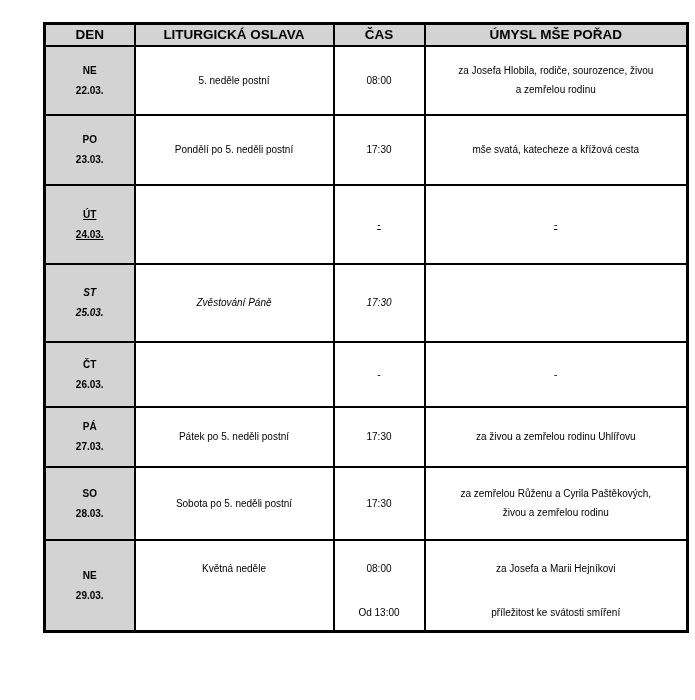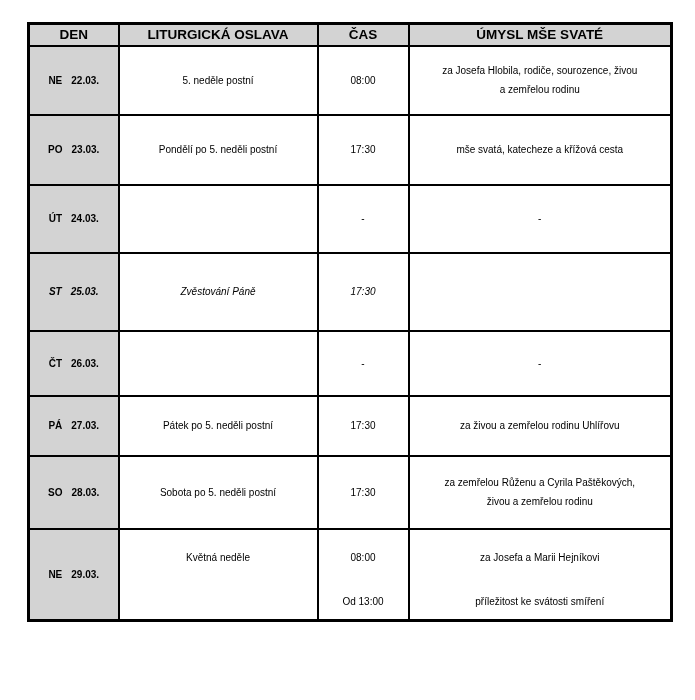--- a/index.html
+++ b/index.html
@@ -14,21 +14,21 @@
   
   .titles { text-align: center; padding-top: 13px; }
   .t1 { font-size: 15px; font-weight: 700; line-height: 20px; letter-spacing: 0.2px; }
   .t2 { font-size: 16px; font-weight: 700; line-height: 21px; letter-spacing: 0.2px; }
   .t3 { font-size: 14px; font-weight: 400; line-height: 20px; }
 
   
   table.schedule {
     border-collapse: collapse;
     table-layout: fixed;
-    margin: 22px 0 0 27px;
+    margin: 22px 0 0 43px;
     width: 643px;
     border: 3px solid #000000;
   }
   .schedule th, .schedule td {
     border: 2px solid #000000;
     text-align: center;
     vertical-align: middle;
     font-size: 10px;
     overflow: hidden;
   }
@@ -37,30 +37,30 @@
     background: #d3d3d3;
     font-weight: 700;
     font-size: 13.5px;
   }
   td.day {
     background: #d3d3d3;
     font-weight: 700;
     white-space: nowrap;
   }
   td.day .daywrap {
-    display: flex; justify-content: center; align-items: center; gap: 9px;
+    display: flex; justify-content: center; align-items: center; gap: 9px; flex-direction: column;
   }
   td.cel  { padding: 0 6px; }
   td.time { padding: 0 4px; }
   td.int  { padding: 0 30px; line-height: 19px; }
 
   
   tr.r0 { height: 69px; }
   tr.r1 { height: 70px; }
-  tr.r2 { height: 68px; }
+  tr.r2 { height: 79px; text-decoration: underline; }
   tr.r3 { height: 78px; font-style: italic; }
   tr.r4 { height: 65px; }
   tr.r5 { height: 60px; }
   tr.r6 { height: 73px; }
   tr.r7 { height: 92px; }
 
   
   td.stackcell { padding: 0; vertical-align: top; }
   .cellstack {
     display: flex; flex-direction: column;
@@ -89,21 +89,21 @@
       <col style="width:90px">
       <col style="width:199px">
       <col style="width:91px">
       <col style="width:263px">
     </colgroup>
     <thead>
       <tr>
         <th>DEN</th>
         <th>LITURGICKÁ OSLAVA</th>
         <th>ČAS</th>
-        <th>ÚMYSL MŠE SVATÉ</th>
+        <th>ÚMYSL MŠE POŘAD</th>
       </tr>
     </thead>
     <tbody>
 
       <tr class="r0">
         <td class="day">
           <div class="daywrap">
             <span>NE</span>
             <span>22.03.</span>
           </div>

